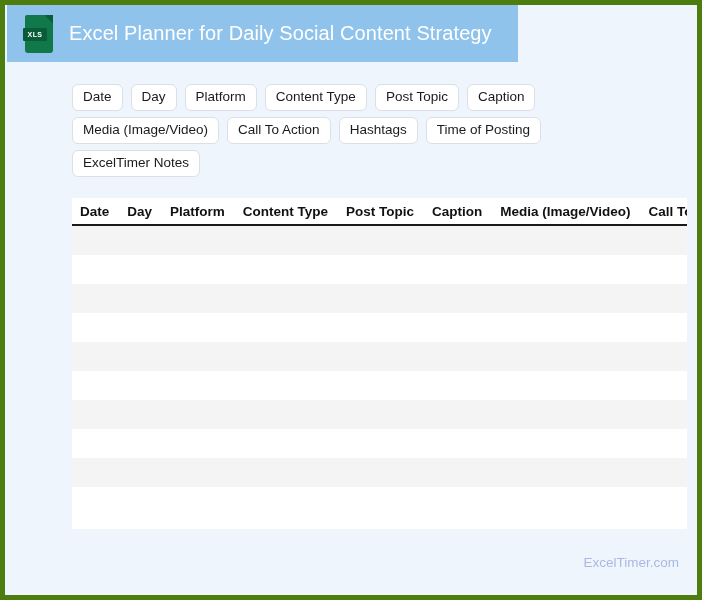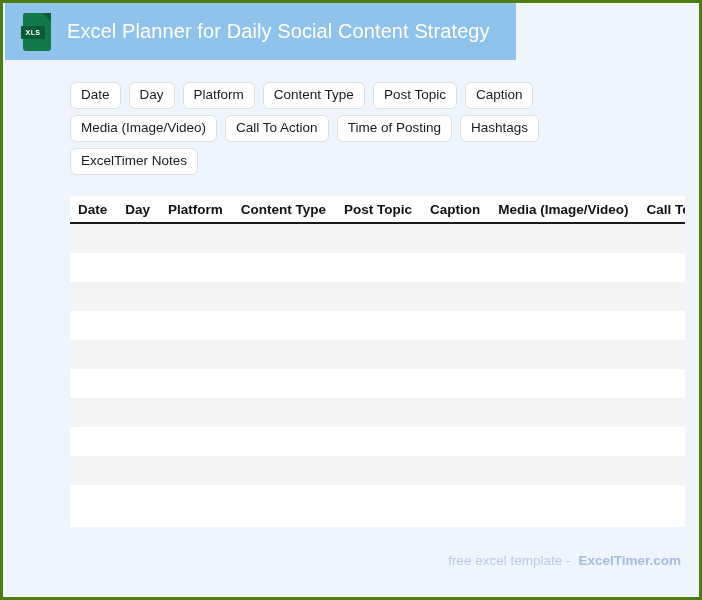--- a/index.html
+++ b/index.html
@@ -13,21 +13,21 @@
     font-family: "Liberation Sans", sans-serif;
     overflow: hidden;
   }
 
   #page {
     position: relative;
     width: 702px;
     height: 600px;
     background: #eff5fd;
     box-sizing: border-box;
-    border: 3px solid #4d7c0f;
+    border: 5px solid #4d7c0f;
     overflow: hidden;
   }
 
   
   #header-banner {
     position: absolute;
     left: 2px;
     top: 0px;
     width: 511px;
     height: 57px;
@@ -159,21 +159,21 @@
     white-space: nowrap;
   }
   #footer-label {
     font-size: 13.5px;
     color: #bcc9e8;
     margin-right: 8px;
     font-family: "Liberation Sans", sans-serif;
   }
   #footer-brand {
     font-size: 13.5px;
-    font-weight: bold;
+    font-weight: normal;
     color: #aab8e4;
     font-family: "Liberation Sans", sans-serif;
   }
 </style>
 </head>
 <body>
 
 <div id="page">
 
   <div id="header-banner">
@@ -190,22 +190,22 @@
       <div class="chip">Date</div>
       <div class="chip">Day</div>
       <div class="chip">Platform</div>
       <div class="chip">Content Type</div>
       <div class="chip">Post Topic</div>
       <div class="chip">Caption</div>
     </div>
     <div class="chip-row">
       <div class="chip">Media (Image/Video)</div>
       <div class="chip">Call To Action</div>
+      <div class="chip">Hashtags</div>
       <div class="chip">Time of Posting</div>
-      <div class="chip">Hashtags</div>
     </div>
     <div class="chip-row">
       <div class="chip">ExcelTimer Notes</div>
     </div>
   </div>
 
   <div id="table-area">
     <div id="table-inner">
       <div id="table-header">
         <div class="th">Date</div>
@@ -227,17 +227,16 @@
         <div class="trow even"></div>
         <div class="trow odd"></div>
         <div class="trow even"></div>
         <div class="trow odd"></div>
         <div class="trow even"></div>
       </div>
     </div>
   </div>
 
   <div id="footer">
-    <span id="footer-label">free excel template -</span>
     <span id="footer-brand">ExcelTimer.com</span>
   </div>
 
 </div>
 
 </body></html>

